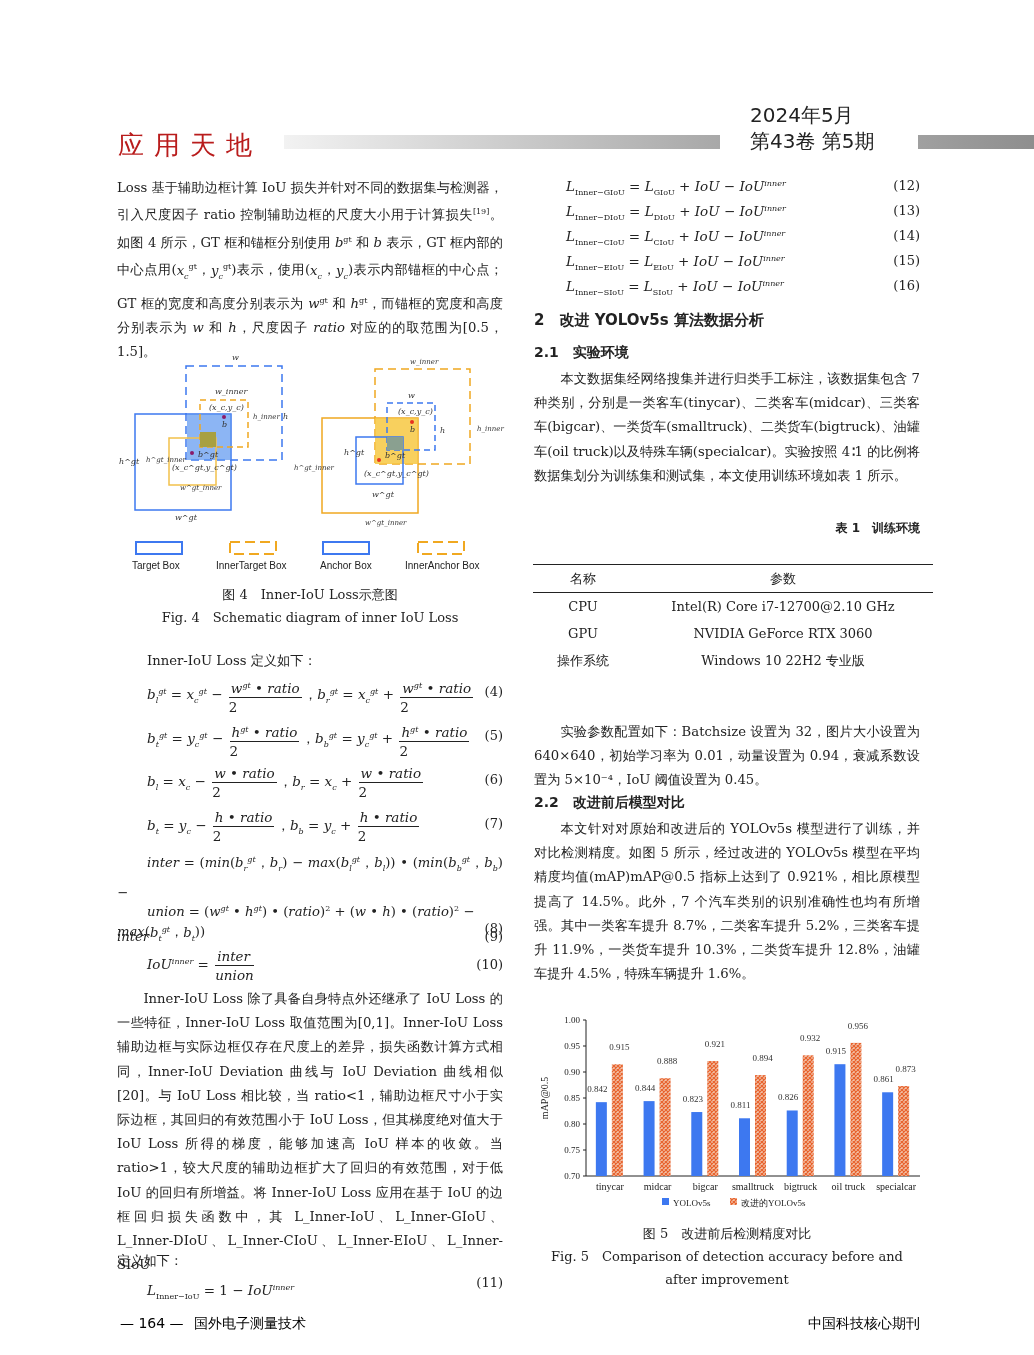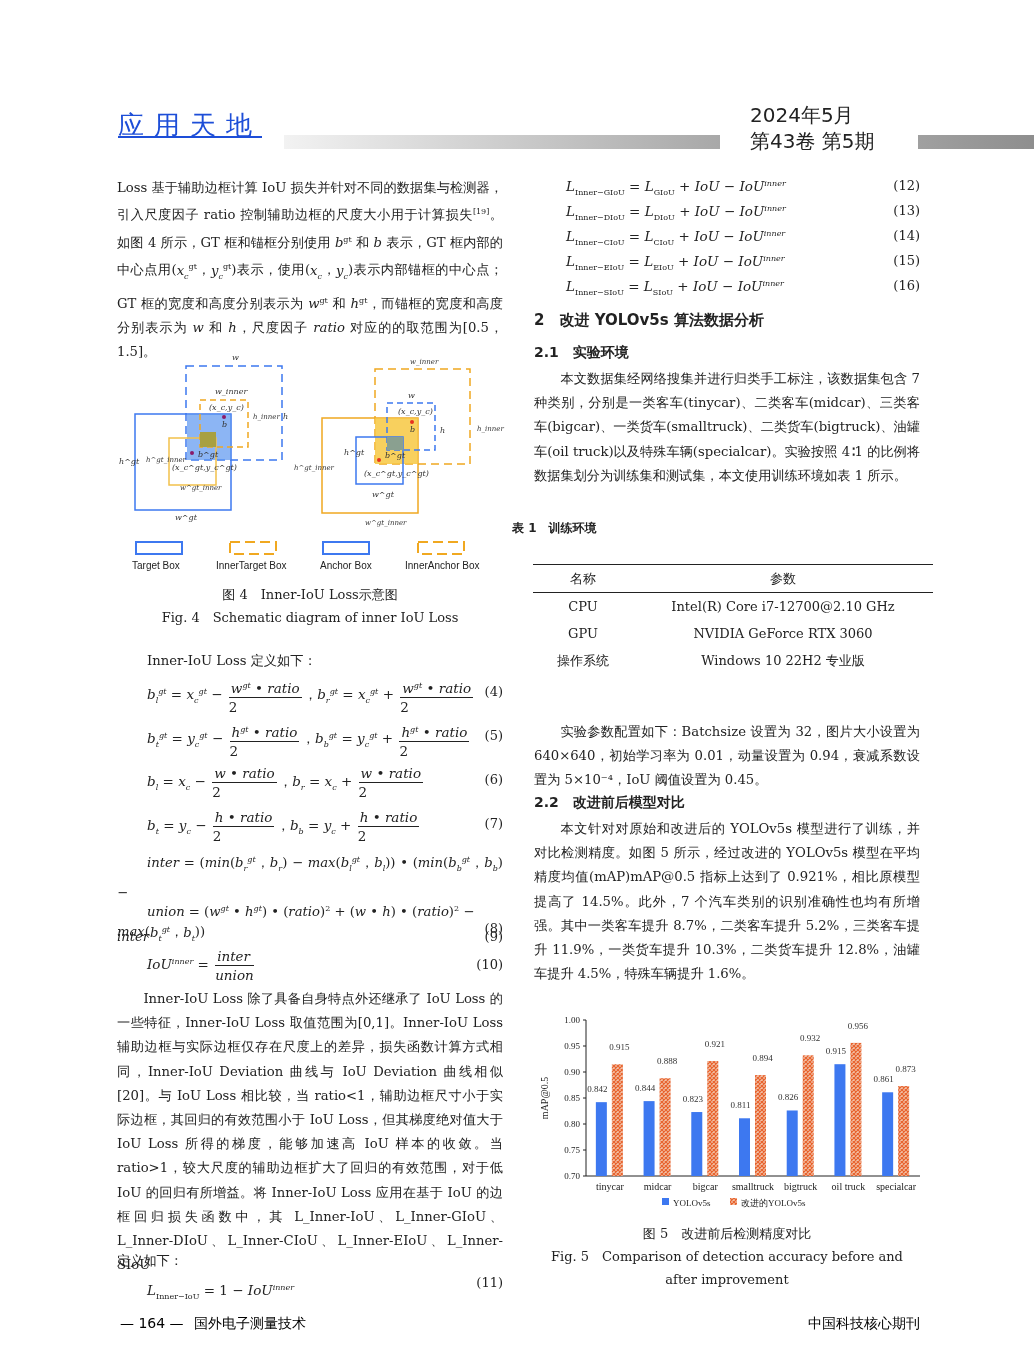--- a/index.html
+++ b/index.html
@@ -1,19 +1,19 @@
 <!DOCTYPE html>
 <html><head>
 <meta charset="utf-8">
 <style>
   html,body{margin:0;padding:0;background:#fff;}
   body{width:1034px;height:1355px;position:relative;overflow:hidden;font-family:"DejaVu Serif","Liberation Serif",serif;color:#222;}
   .abs{position:absolute;}
   
-  .hdr-title{left:118px;top:108px;font-family:"DejaVu Sans","Liberation Sans",sans-serif;font-size:26px;letter-spacing:10px;color:#1d4ed8;font-weight:300;text-decoration:underline;}
+  .hdr-title{left:118px;top:128px;font-family:"DejaVu Sans","Liberation Sans",sans-serif;font-size:26px;letter-spacing:10px;color:#b91c1c;font-weight:300;}
   .hdr-bar1{left:284px;top:135px;width:436px;height:14px;background:linear-gradient(to right,#f2f2f2,#a8a8a8);}
   .hdr-bar2{left:918px;top:135px;width:116px;height:14px;background:linear-gradient(to right,#a0a0a0,#8e8e8e);}
   .hdr-date{left:750px;top:102px;font-family:"DejaVu Sans","Liberation Sans",sans-serif;font-size:20px;color:#222;line-height:26px;}
   .col{font-size:13.2px;line-height:24.2px;text-align:justify;}
   .col p{margin:0;}
   .ind{text-indent:2em;}
   i{font-style:italic;}
   .eq{font-size:13.5px;position:absolute;white-space:nowrap;}
   .eqn{position:absolute;right:0;font-size:13px;}
   .frac{display:inline-block;vertical-align:middle;text-align:left;margin:0 2px;}
@@ -147,21 +147,21 @@
   <div style="position:relative;height:25px;"><span style="margin-left:30px;"><i>L</i><sub>Inner−CIoU</sub> = <i>L</i><sub>CIoU</sub> + <i>IoU</i> − <i>IoU<sup>inner</sup></i></span><span class="eqn">(14)</span></div>
   <div style="position:relative;height:25px;"><span style="margin-left:30px;"><i>L</i><sub>Inner−EIoU</sub> = <i>L</i><sub>EIoU</sub> + <i>IoU</i> − <i>IoU<sup>inner</sup></i></span><span class="eqn">(15)</span></div>
   <div style="position:relative;height:25px;"><span style="margin-left:30px;"><i>L</i><sub>Inner−SIoU</sub> = <i>L</i><sub>SIoU</sub> + <i>IoU</i> − <i>IoU<sup>inner</sup></i></span><span class="eqn">(16)</span></div>
 </div>
 
 <div class="abs sec" style="left:534px;top:311px;font-size:15px;">2　改进 YOLOv5s 算法数据分析</div>
 <div class="abs sec" style="left:534px;top:344px;font-size:14px;">2.1　实验环境</div>
 
 <div class="abs col ind" style="left:534px;top:367px;width:386px;">本文数据集经网络搜集并进行归类手工标注，该数据集包含 7 种类别，分别是一类客车(tinycar)、二类客车(midcar)、三类客车(bigcar)、一类货车(smalltruck)、二类货车(bigtruck)、油罐车(oil truck)以及特殊车辆(specialcar)。实验按照 4∶1 的比例将数据集划分为训练集和测试集，本文使用训练环境如表 1 所示。</div>
 
-<div class="abs" style="left:512px;top:517px;width:386px;text-align:left;">
+<div class="abs" style="left:534px;top:517px;width:386px;text-align:right;">
   <div class="sec" style="font-size:12px;line-height:22px;">表 1　训练环境</div>
 </div>
 <div class="abs" style="left:533px;top:564px;">
   <table class="env">
     <thead>
       <tr style="border-top:1.5px solid #222;border-bottom:1px solid #222;">
         <th style="width:100px;">名称</th>
         <th>参数</th>
       </tr>
     </thead>

